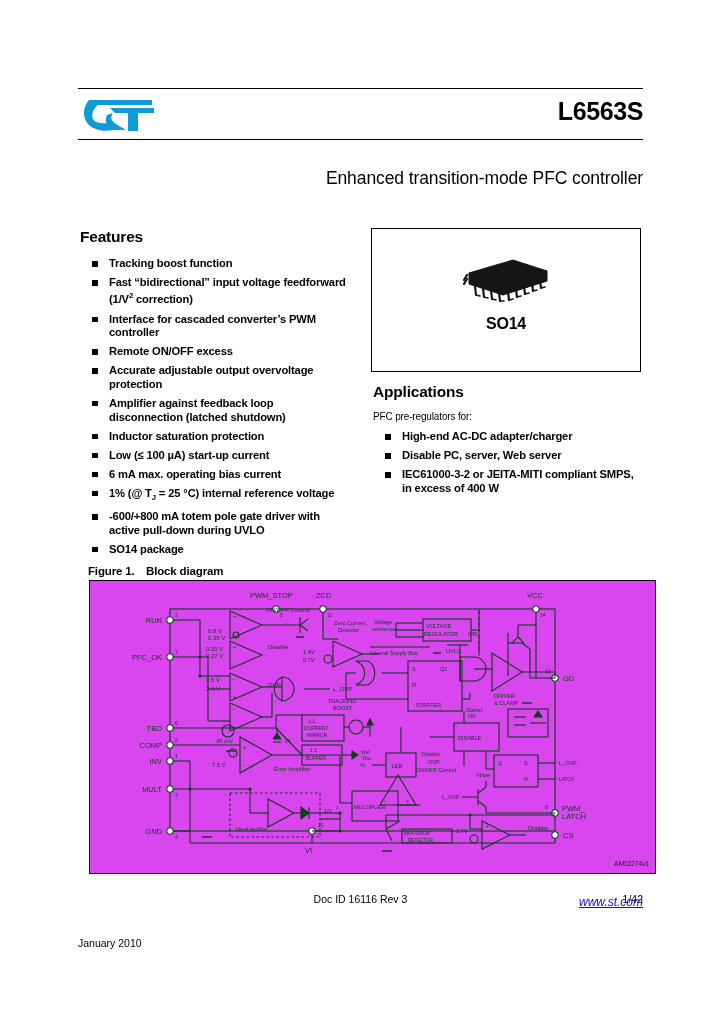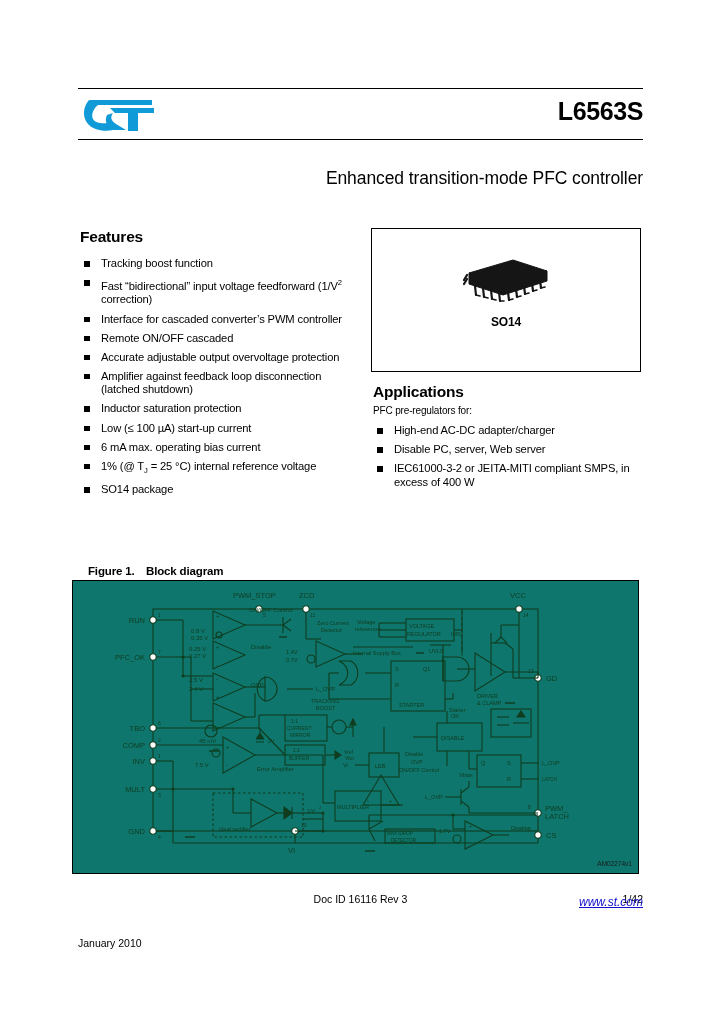--- a/index.html
+++ b/index.html
@@ -68,22 +68,23 @@
   
   .sec-heading {
     font-size: 15.5px;
     font-weight: bold;
     letter-spacing: -0.2px;
   }
 
   
   ul.bullets {
     list-style: none;
-    margin: 0;
+    margin: 8px;
     padding: 0;
+    font-weight: bold;
   }
   ul.bullets li {
     position: relative;
     padding-left: 21px;
     font-size: 11.2px;
     line-height: 13.6px;
     margin-bottom: 5.5px;
     letter-spacing: -0.15px;
   }
   ul.bullets li .sq {
@@ -123,57 +124,57 @@
     transform: translateX(-50%);
     width: 110px;
     height: 56px;
   }
   #package-label {
     position: absolute;
     left: 0;
     right: 0;
     top: 86px;
     text-align: center;
-    font-size: 12px;
+    font-size: 16px;
     font-weight: bold;
     letter-spacing: -0.2px;
   }
 
   #applications-col {
     position: absolute;
     left: 373px;
     top: 383px;
     width: 272px;
   }
-  #applications-title { margin-bottom: 4px; }
+  #applications-title { margin-bottom: 10px; }
   #apps-lead {
     font-size: 10px;
     margin-bottom: 8px;
     letter-spacing: -0.15px;
   }
 
   
   #figure-caption {
     position: absolute;
     left: 88px;
     top: 565px;
     font-size: 11.5px;
     font-weight: bold;
     letter-spacing: -0.15px;
   }
   #fig-num { display: inline-block; width: 58px; }
 
   #figure-box {
     position: absolute;
-    left: 72px;
+    left: 89px;
     top: 580px;
     width: 565px;
     height: 292px;
     border: 1px solid #000;
-    background: #0f766e;
+    background: #d946ef;
     overflow: hidden;
   }
   #figure-svg { display: block; width: 565px; height: 292px; }
   #fig-id {
     position: absolute;
     right: 6px;
     bottom: 6px;
     font-size: 6.5px;
     color: #1a1a1a;
     font-family: "Liberation Sans", sans-serif;
@@ -230,28 +231,28 @@
   </div>
 
   <div id="subtitle">Enhanced transition-mode PFC controller</div>
 
   <div id="features-col">
     <div id="features-title" class="sec-heading">Features</div>
     <ul class="bullets">
       <li><span class="sq"></span><span>Tracking boost function</span></li>
       <li><span class="sq"></span><span>Fast “bidirectional” input voltage feedforward (1/V<sup>2</sup> correction)</span></li>
       <li><span class="sq"></span><span>Interface for cascaded converter’s PWM controller</span></li>
-      <li><span class="sq"></span><span>Remote ON/OFF cascaded</span></li>
+      <li><span class="sq"></span><span>Remote ON/OFF excess</span></li>
       <li><span class="sq"></span><span>Accurate adjustable output overvoltage protection</span></li>
       <li><span class="sq"></span><span>Amplifier against feedback loop disconnection (latched shutdown)</span></li>
       <li><span class="sq"></span><span>Inductor saturation protection</span></li>
       <li><span class="sq"></span><span>Low (≤ 100 µA) start-up current</span></li>
       <li><span class="sq"></span><span>6 mA max. operating bias current</span></li>
       <li><span class="sq"></span><span>1% (@ T<sub>J</sub> = 25 °C) internal reference voltage</span></li>
-      <li><span class="sq"></span></li>
+      <li><span class="sq"></span><span>-600/+800 mA totem pole gate driver with active pull-down during UVLO</span></li>
       <li><span class="sq"></span><span>SO14 package</span></li>
     </ul>
   </div>
 
   <div id="package-box">
     <svg id="package-art" viewBox="0 0 110 56">
       <g fill="#151515" stroke="#151515" stroke-width="1">
         <polygon points="18,18 62,5 96,16 52,30"></polygon>
         <polygon points="18,18 52,30 52,40 18,29"></polygon>
         <polygon points="52,30 96,16 96,26 52,40"></polygon>

